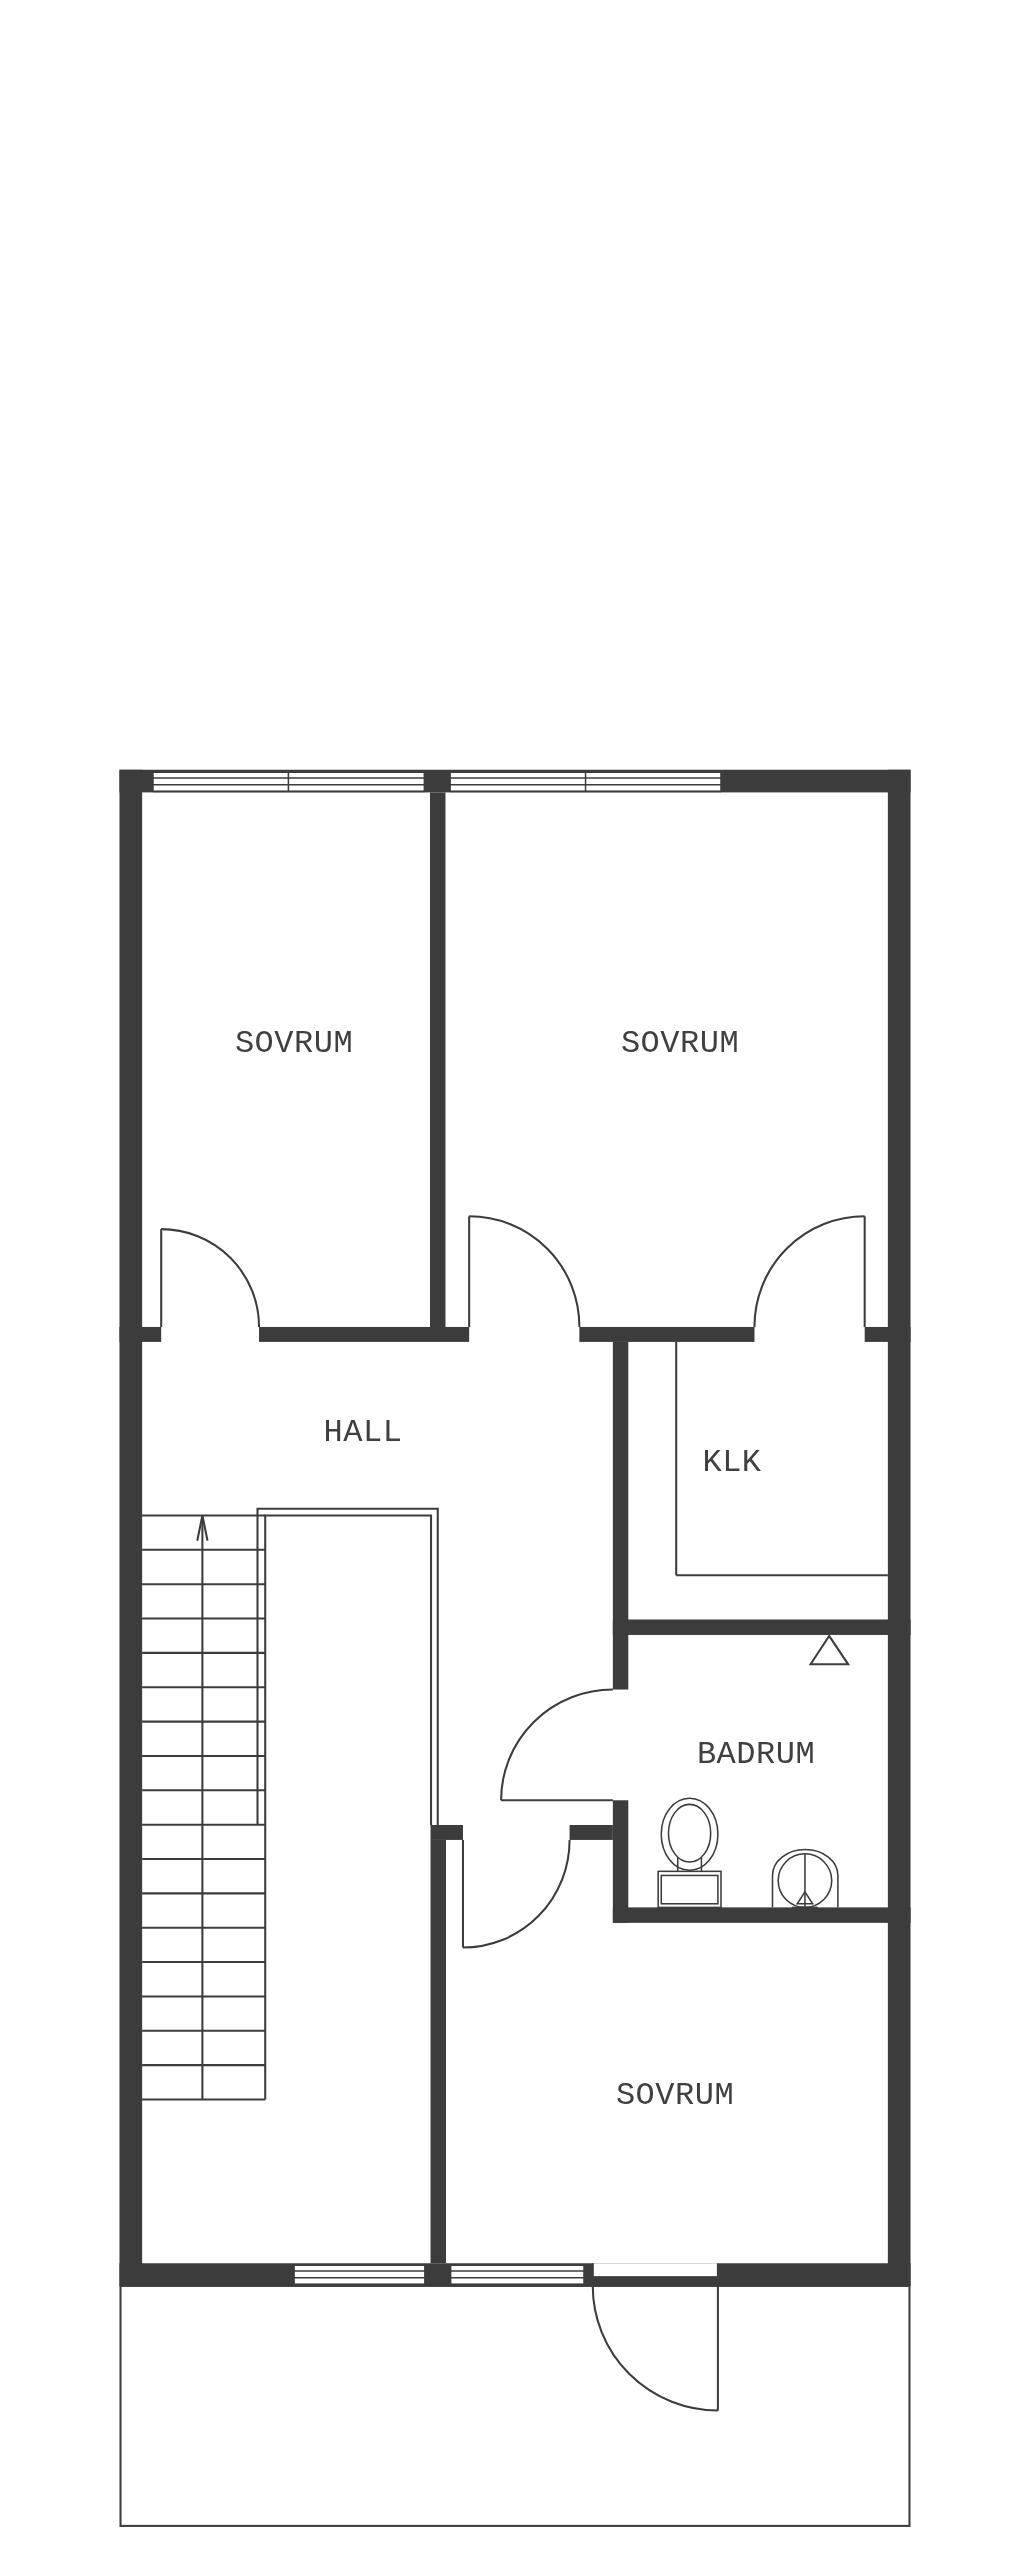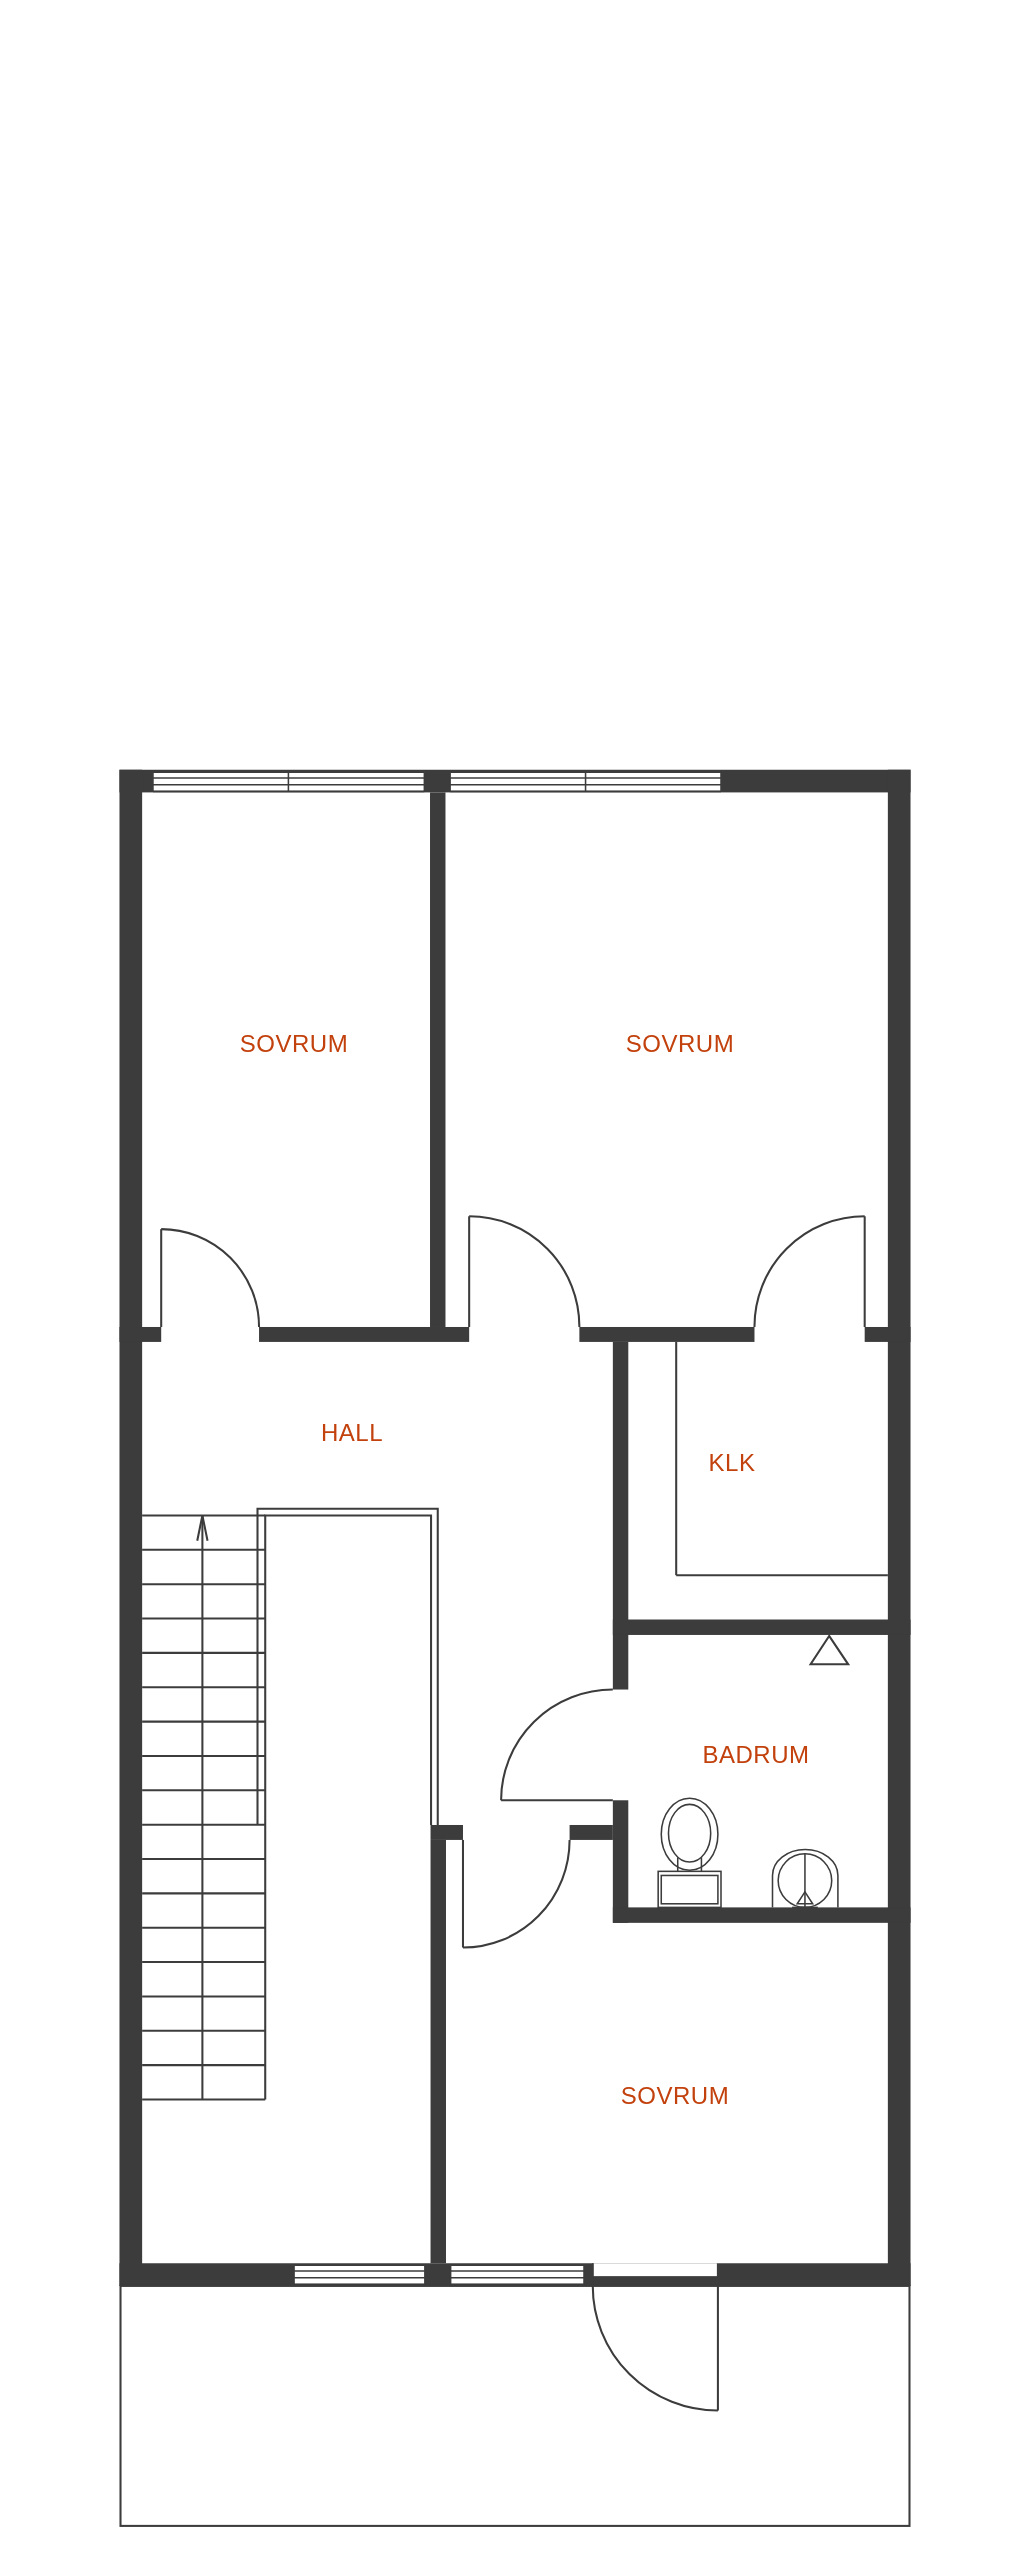--- a/index.html
+++ b/index.html
@@ -4,21 +4,21 @@
 <style>
   html, body { margin: 0; padding: 0; background: #ffffff; }
   body { width: 1030px; height: 3479px; position: relative; overflow: hidden; }
   #plan { position: absolute; left: 0; top: 0; width: 1030px; height: 3479px; }
   .wall { fill: #3c3c3c; }
   .thin { stroke: #3c3c3c; stroke-width: 4; fill: none; }
   .thin2 { stroke: #3c3c3c; stroke-width: 3; fill: none; }
   .win-bg { fill: #ffffff; }
   .room-label {
     position: absolute; transform: translate(-50%, -50%);
-    font-family: Liberation Sans, sans-serif; font-size: 24px; color: #c2410c;
+    font-family: Liberation Mono, monospace; font-size: 32px; color: #404040;
     white-space: nowrap; letter-spacing: 0.5px; line-height: 1;
   }
 </style>
 </head>
 <body>
 
 <svg id="plan" viewBox="0 0 2000 6752" xmlns="http://www.w3.org/2000/svg">
 
   <g>
     <rect class="wall" x="232" y="1493" width="1536" height="44"></rect>
@@ -169,17 +169,17 @@
     <path class="thin2" d="M1500 3702 L1500 3640 A63 50 0 0 1 1627 3640 L1627 3702"></path>
     <circle class="thin2" cx="1563" cy="3650" r="52"></circle>
     <line class="thin2" x1="1563" y1="3598" x2="1563" y2="3702"></line>
     <polygon class="thin2" points="1563,3672 1548,3695 1578,3695"></polygon>
     <line class="thin2" x1="1538" y1="3702" x2="1588" y2="3702"></line>
   </g>
 </svg>
 
 <div class="room-label" style="left:294px; top:1044px;">SOVRUM</div>
 <div class="room-label" style="left:680px; top:1044px;">SOVRUM</div>
-<div class="room-label" style="left:352px; top:1433px;">HALL</div>
+<div class="room-label" style="left:363px; top:1433px;">HALL</div>
 <div class="room-label" style="left:732px; top:1463px;">KLK</div>
 <div class="room-label" style="left:756px; top:1755px;">BADRUM</div>
 <div class="room-label" style="left:675px; top:2096px;">SOVRUM</div>
 
 
 </body></html>

